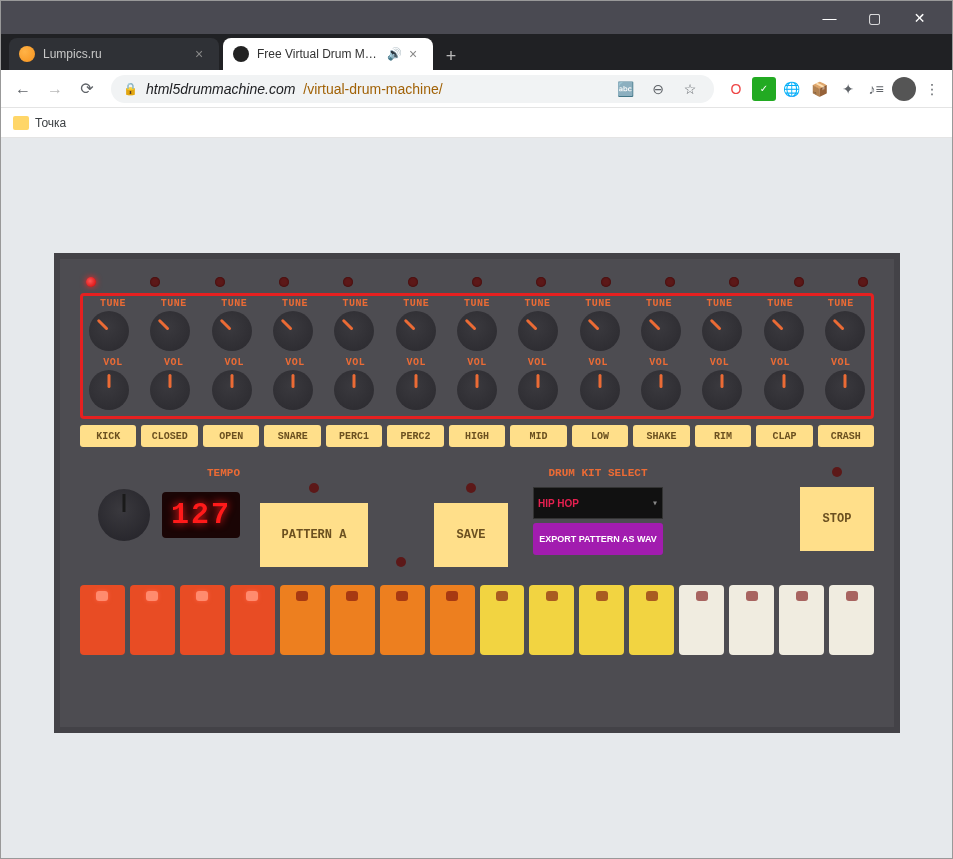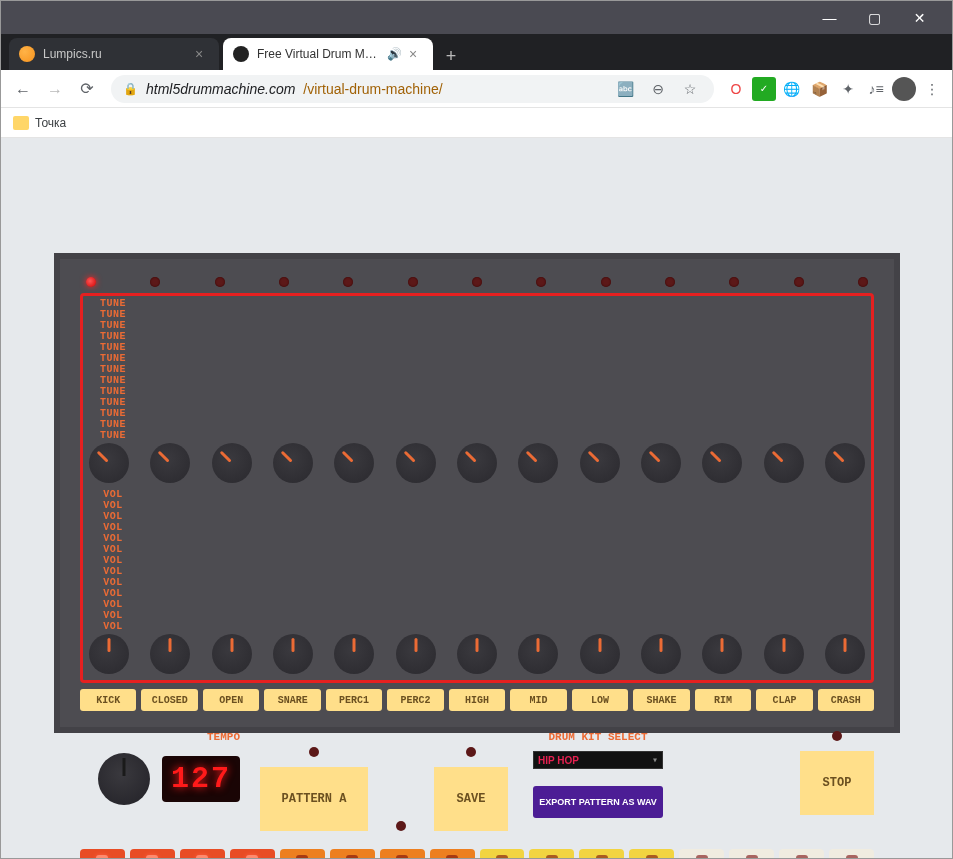--- a/index.html
+++ b/index.html
@@ -39,21 +39,21 @@
 
 
 .content { position: absolute; top: 137px; left: 0; right: 0; bottom: 0; background: #e6e9ec; overflow: hidden; }
 
 
 .machine { position: absolute; left: 53px; top: 115px; width: 846px; height: 480px; background: #4d4c51; border: 6px solid #434247; padding: 18px 20px 20px; }
 .row-leds { display:flex; justify-content:space-between; padding: 0 6px; margin-bottom: 6px; }
 .led { width: 10px; height: 10px; border-radius: 50%; background: #5c1818; box-shadow: inset 0 0 2px #300; }
 .led.on { background: radial-gradient(circle at 40% 40%, #ff5555, #d00000); box-shadow: 0 0 6px #ff2222; }
 
-.labels-row { display:flex; justify-content:space-between; padding: 0 1px; flex-direction: column; }
+.labels-row { display:flex; justify-content:space-between; padding: 0 1px; }
 .lbl { width: 54px; text-align:center; font: bold 10px "Courier New", monospace; color: #eb6b35; letter-spacing: 0.5px; }
 
 .knob-row { display:flex; justify-content:space-between; padding: 2px 4px; }
 .knob { width: 40px; height: 40px; border-radius: 50%; background: radial-gradient(circle at 45% 40%, #3a393e, #2a292e); position: relative; cursor: pointer; }
 .knob::after { content:''; position:absolute; width:3px; height:14px; background:#eb6b35; left:50%; top:4px; transform-origin: 50% 16px; transform: translateX(-50%) rotate(var(--ang,-45deg)); border-radius:2px; }
 .knob.vol::after { --ang: 0deg; }
 
 .highlight { border: 3px solid #e62020; border-radius: 4px; padding: 2px 2px 4px; margin-bottom: 6px; }
 
 .inst-row { display:flex; justify-content:space-between; margin-top: 6px; gap: 5px; }
@@ -69,23 +69,23 @@
 
 .mid-btns { display:flex; gap: 28px; align-items:flex-end; padding-top: 16px; }
 .btn-col { display:flex; flex-direction:column; align-items:center; gap: 10px; }
 .sled { width: 10px; height: 10px; border-radius:50%; background:#5c1818; }
 .bigbtn { width: 108px; height: 64px; background:#ffdf8a; border-radius:0; font: bold 12px "Courier New", monospace; color:#6b5020; display:flex; align-items:center; justify-content:center; cursor:pointer; }
 .bigbtn.small { width: 74px; }
 .bigbtn.stop { width: 74px; }
 
 .kit-block { display:flex; flex-direction:column; align-items:center; width: 140px; }
 .kit-block .kl { font: bold 11px "Courier New", monospace; color:#eb6b35; margin-bottom:8px; }
-.kit-select { width: 130px; height: 18px; background:#111; color:#e62050; font: bold 10px "Courier New", monospace; padding: 0 4px; border:1px solid #333; cursor:pointer; display:flex; align-items:center; justify-content:space-between; }
+.kit-select { width: 130px; height: 32px; background:#111; color:#e62050; font: bold 10px "Courier New", monospace; padding: 0 4px; border:1px solid #333; cursor:pointer; display:flex; align-items:center; justify-content:space-between; }
 .kit-select::after { content:'▾'; color:#888; font-size:10px; }
-.export { width: 130px; height: 32px; background:#4c1d95; color:#fff; font: bold 9px "Courier New", monospace; display:flex; align-items:center; justify-content:center; text-align:right; border-radius:3px; margin-top:17px; cursor:pointer; line-height:1.2; }
+.export { width: 130px; height: 32px; background:#a21caf; color:#fff; font: bold 9px "Courier New", monospace; display:flex; align-items:center; justify-content:center; text-align:right; border-radius:3px; margin-top:4px; cursor:pointer; line-height:1.2; }
 
 
 .pads { display:flex; justify-content:space-between; margin-top: 18px; gap:5px; }
 .pad { flex:1; height: 70px; border-radius:4px; position:relative; cursor:pointer; }
 .pad .pled { position:absolute; width:12px; height:10px; border-radius:3px; top:6px; left:50%; transform:translateX(-50%); background: rgba(120,10,10,0.6); }
 .pad.c1 { background:#e84c24; }
 .pad.c2 { background:#ed7f1f; }
 .pad.c3 { background:#f2d441; }
 .pad.c4 { background:#f0ece0; }
 .pad.c1 .pled { background:#ff8b6e; box-shadow:0 0 4px #ff6040; }

